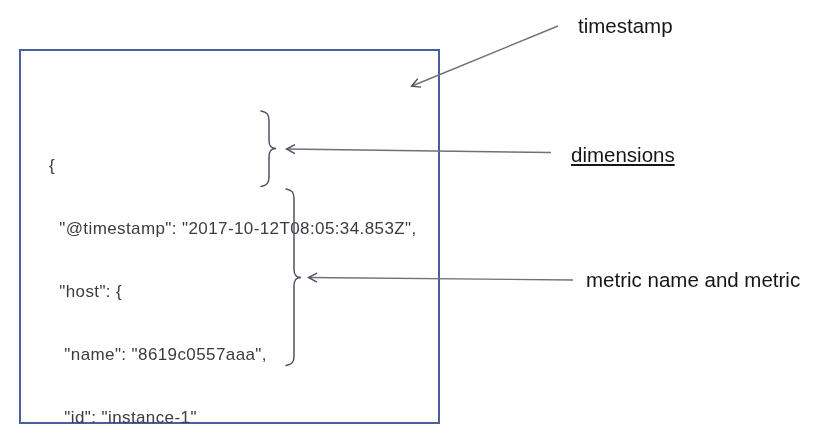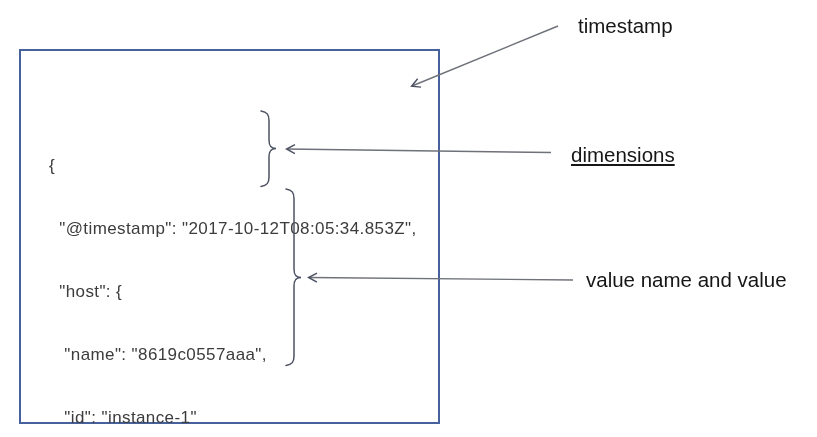--- a/index.html
+++ b/index.html
@@ -105,15 +105,15 @@
 
     <line x1="558" y1="26" x2="412" y2="86" stroke="#6e7179" stroke-width="1.4" marker-end="url(#chev)"></line>
 
     <line x1="551" y1="152.5" x2="287" y2="149" stroke="#6e7179" stroke-width="1.4" marker-end="url(#chev)"></line>
 
     <line x1="573" y1="280" x2="309" y2="277.5" stroke="#6e7179" stroke-width="1.4" marker-end="url(#chev)"></line>
   </svg>
 
   <div class="label label-timestamp">timestamp</div>
   <div class="label label-dimensions">dimensions</div>
-  <div class="label label-metric">value name and value</div>
+  <div class="label label-metric">metric name and metric</div>
 
 </div>
 
 </body></html>

